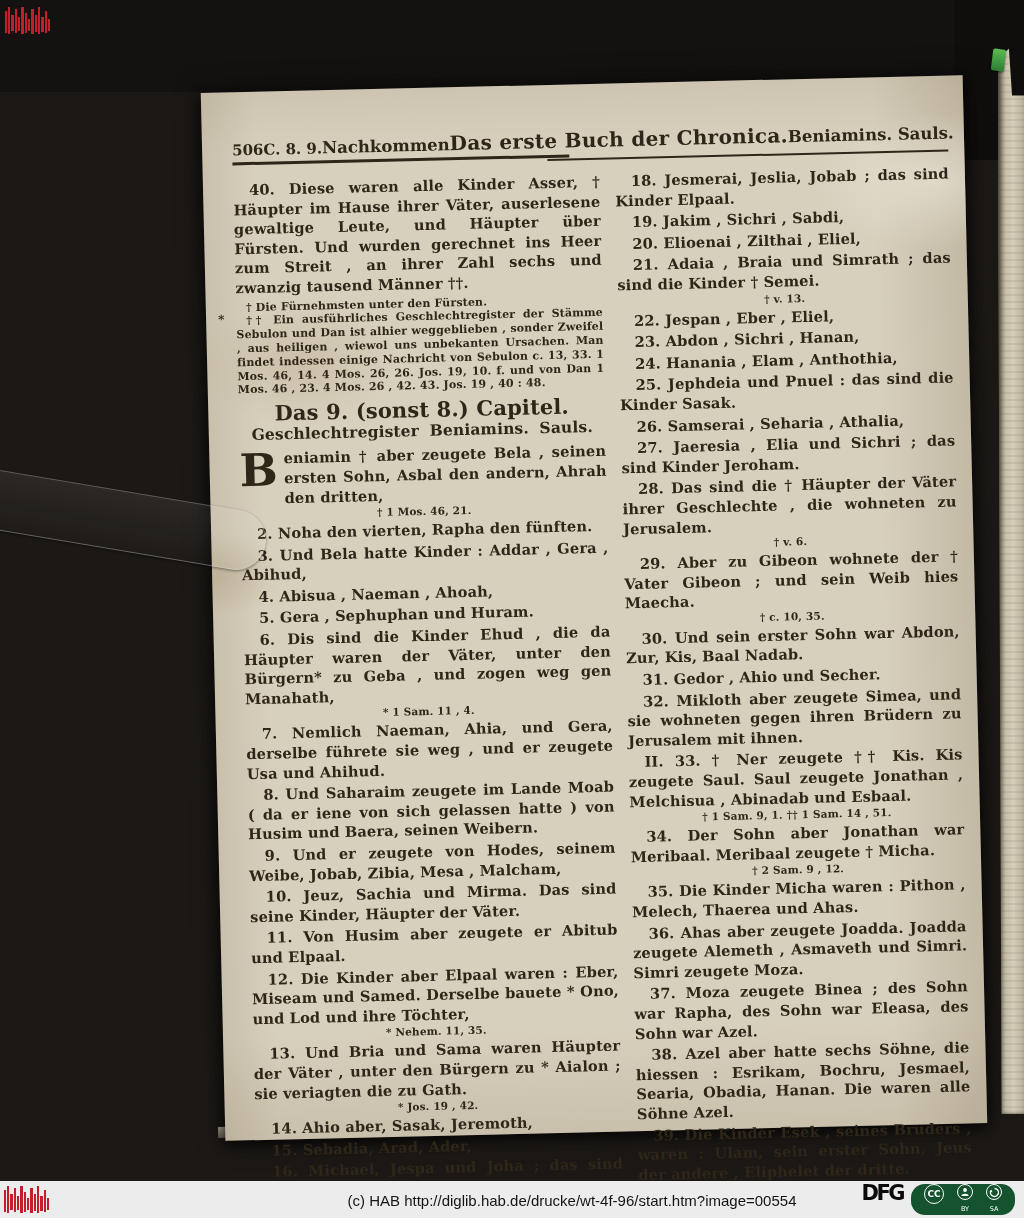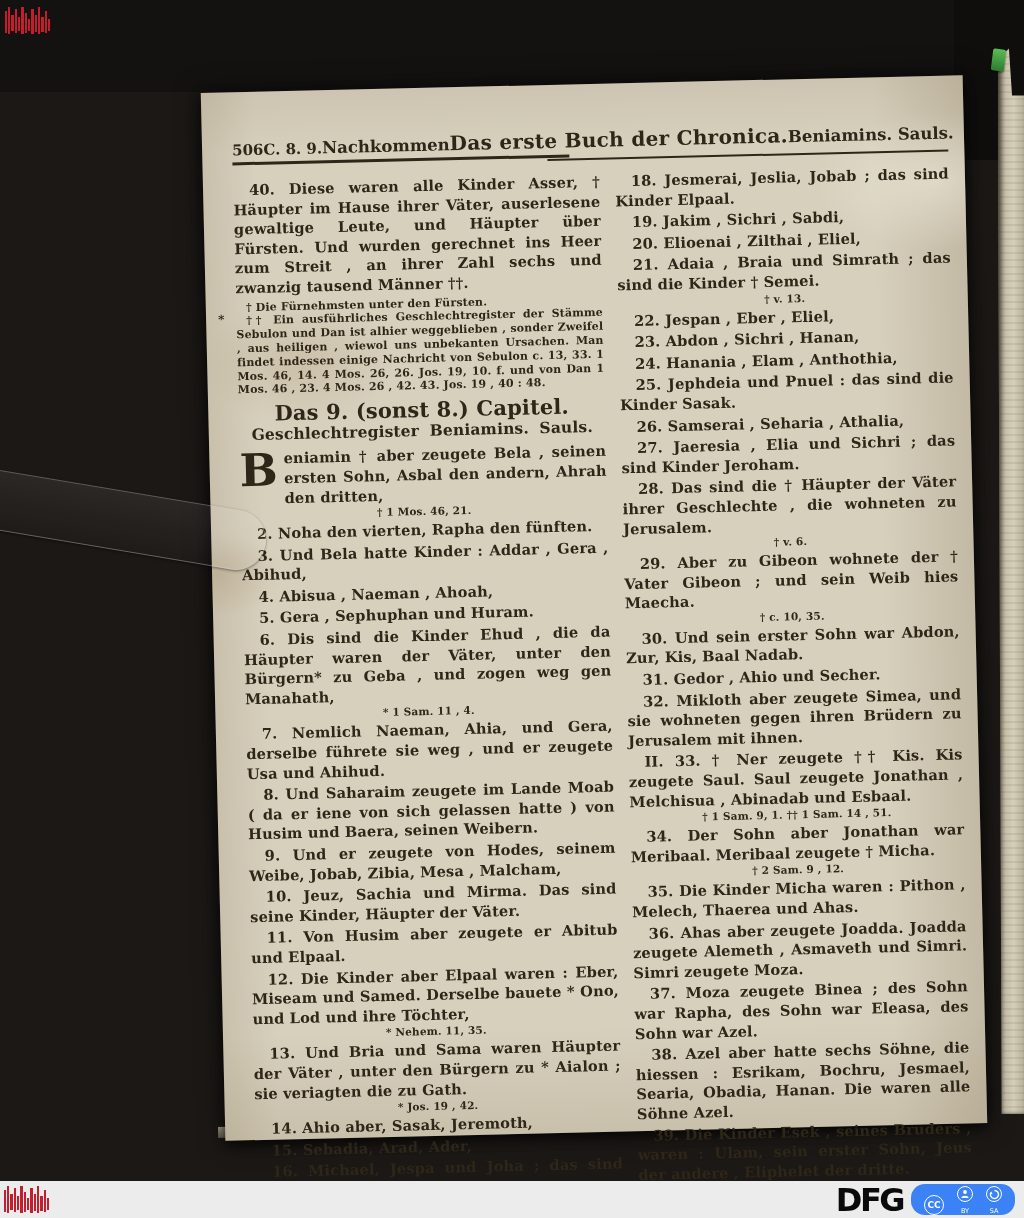--- a/index.html
+++ b/index.html
@@ -90,25 +90,25 @@
   .footer{position:absolute;left:0;bottom:0;width:100%;height:37px;background:#ececec;z-index:6;}
   .cal-mark{position:absolute;}
   .cal-top{left:5px;top:5px;z-index:7;}
   .cal-bottom{left:4px;top:3px;}
   .f-copy{
     position:absolute;left:220px;right:100px;top:50%;transform:translateY(-50%);
     text-align:center;font-family:"Liberation Sans",sans-serif;font-size:15px;color:#151515;
   }
   .f-dfg{
     position:absolute;right:121px;top:0px;font-family:"DejaVu Sans",sans-serif;
-    font-size:32px;font-weight:bold;letter-spacing:-2.5px;color:#0a0a0a;
+    font-size:21px;font-weight:bold;letter-spacing:-2.5px;color:#0a0a0a;
   }
   .f-cc{
-    position:absolute;right:9px;top:3px;width:104px;height:31px;background:#3b82f6;
-    border-radius:14px;display:flex;align-items:flex-end;justify-content:space-evenly;box-sizing:border-box;
+    position:absolute;right:9px;top:3px;width:104px;height:31px;background:#14532d;
+    border-radius:14px;display:flex;align-items:flex-start;justify-content:space-evenly;box-sizing:border-box;
   }
   .cc-item{display:flex;flex-direction:column;align-items:center;}
   .cc-circle{
     width:20px;height:20px;border:1.8px solid #fff;border-radius:50%;box-sizing:border-box;
     color:#fff;font-family:"DejaVu Sans",sans-serif;font-weight:bold;font-size:9px;
     display:flex;align-items:center;justify-content:center;
   }
   .cc-circle.small{width:16px;height:16px;font-size:10px;}
   .cc-label{color:#fff;font-size:6.5px;line-height:7px;margin-top:6px;font-family:"DejaVu Sans",sans-serif;}
 </style>
@@ -289,20 +289,21 @@
         <rect x="23" y="14" width="2" height="12"></rect>
       <rect x="26" y="4" width="3" height="25"></rect>
         <rect x="30" y="10" width="2" height="17"></rect>
       <rect x="33" y="2" width="2" height="27"></rect>
         <rect x="36" y="12" width="3" height="15"></rect>
       <rect x="40" y="6" width="2" height="22"></rect>
         <rect x="43" y="14" width="2" height="12"></rect>
     </g>
   </svg>
 
+  <div class="f-copy">(c) HAB http://diglib.hab.de/drucke/wt-4f-96/start.htm?image=00554</div>
 
   <div class="f-dfg">DFG</div>
 
   <div class="f-cc">
     <span class="cc-item">
       <span class="cc-circle">CC</span>
     </span>
     <span class="cc-item">
       <span class="cc-circle small">
         <svg width="10" height="10" viewBox="0 0 10 10">

